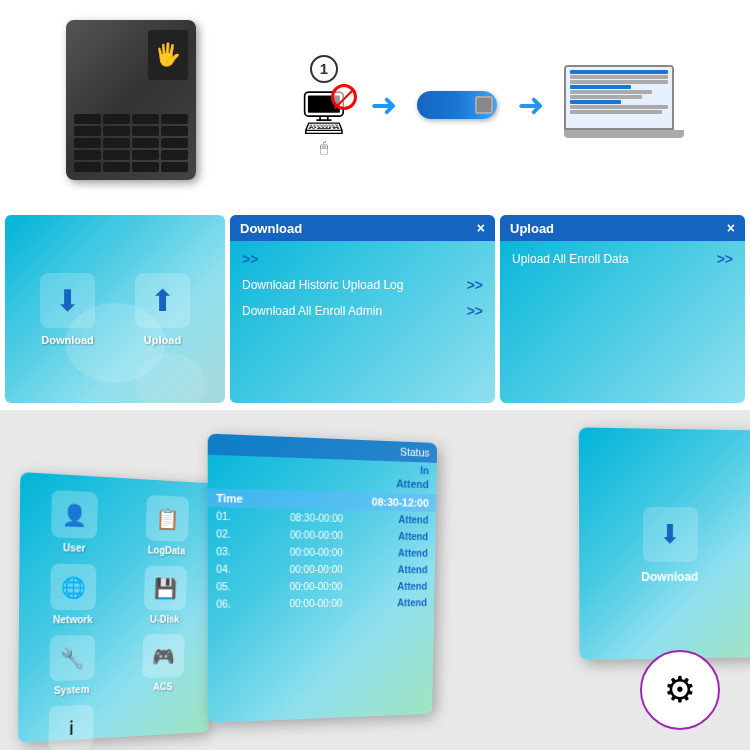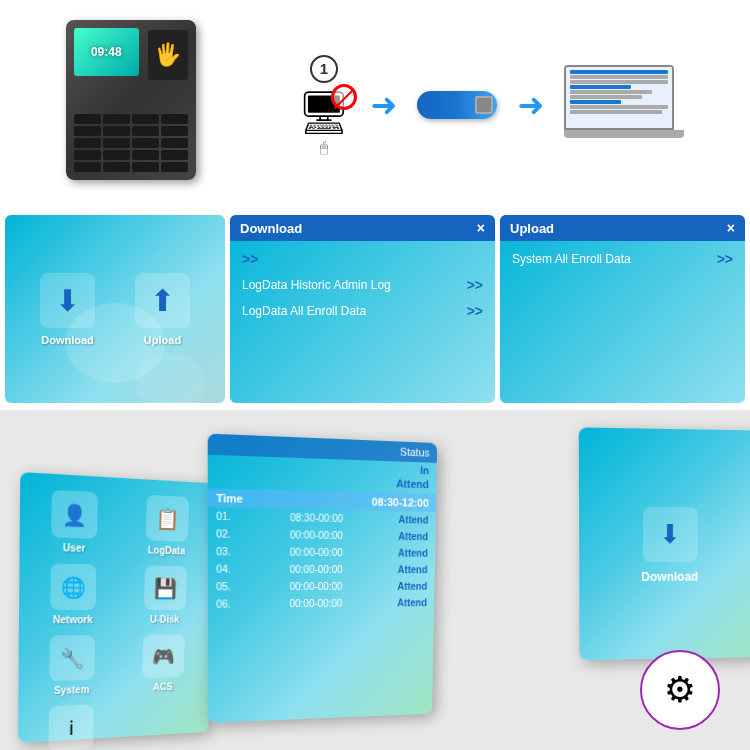--- a/index.html
+++ b/index.html
@@ -431,23 +431,20 @@
       font-size: 36px;
     }
   </style>
 </head>
 <body>
 
 <div class="top-section">
 
   <div class="device-img">
     <div class="device-body">
-      <div class="device-screen">
-        <span style="font-size:12px;font-weight:bold;color:white;text-shadow:0 0 4px rgba(0,0,0,0.5)">09:48</span>
-      </div>
       <div class="device-fp" style="color:#888;font-size:22px;">🖐</div>
       <div class="device-keypad">
         <div class="key"></div>
           <div class="key"></div>
           <div class="key"></div>
           <div class="key"></div>
         <div class="key"></div>
           <div class="key"></div>
           <div class="key"></div>
           <div class="key"></div>
@@ -532,38 +529,38 @@
   <div class="panel-download">
     <div class="panel-header">
       <span>Download</span>
       <span class="close-btn">×</span>
     </div>
     <div class="menu-items">
       <div class="menu-item">
         <span class="chevron-right">&gt;&gt;</span>
       </div>
       <div class="menu-item">
-        <span>LogData Historic Admin Log</span>
+        <span>Download Historic Upload Log</span>
         <span class="chevron-right">&gt;&gt;</span>
       </div>
       <div class="menu-item">
-        <span>LogData All Enroll Data</span>
+        <span>Download All Enroll Admin</span>
         <span class="chevron-right">&gt;&gt;</span>
       </div>
     </div>
   </div>
 
   <div class="panel-upload">
     <div class="panel-header">
       <span>Upload</span>
       <span class="close-btn">×</span>
     </div>
     <div class="menu-items">
       <div class="menu-item">
-        <span>System All Enroll Data</span>
+        <span>Upload All Enroll Data</span>
         <span class="chevron-right">&gt;&gt;</span>
       </div>
     </div>
   </div>
 
 </div>
 
 <div class="bottom-section">
 
   <div class="menu-panel">

